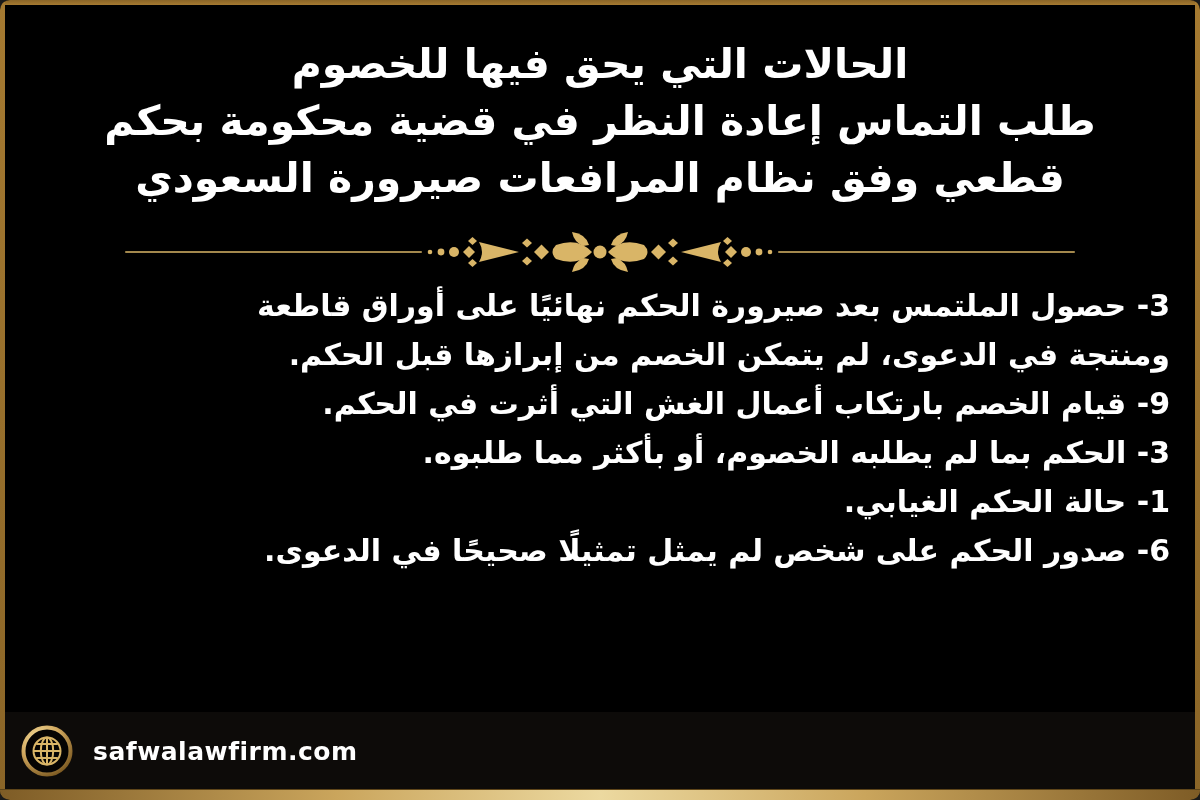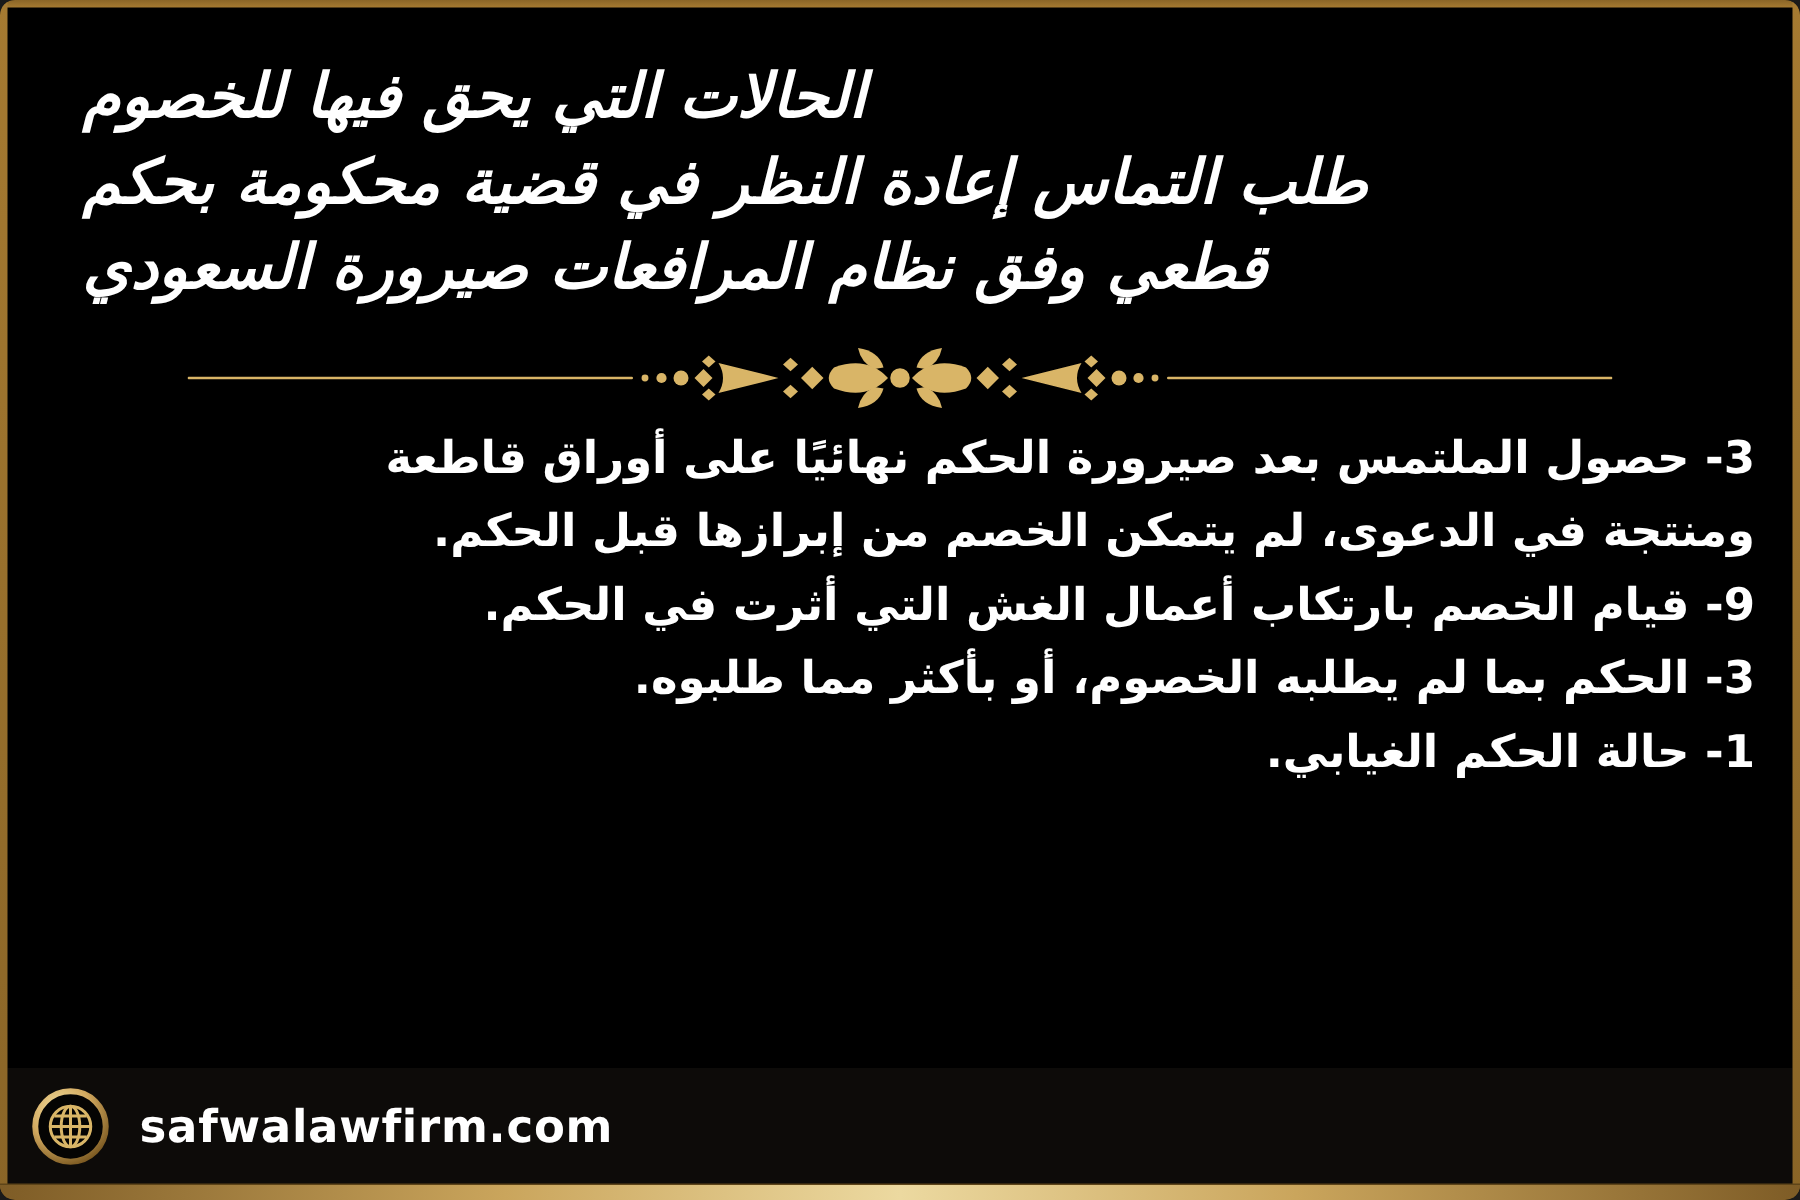--- a/index.html
+++ b/index.html
@@ -16,42 +16,42 @@
   .frame-left   { position:absolute; top:0; bottom:0; left:0; width:5px;
                   background:linear-gradient(180deg, var(--frame-gold,#a57a31), var(--frame-gold-dark,#8a6527)); z-index:6; }
   .frame-right  { position:absolute; top:0; bottom:0; right:0; width:5px;
                   background:linear-gradient(180deg, var(--frame-gold,#a57a31), var(--frame-gold-dark,#8a6527)); z-index:6; }
   .frame-bottom { position:absolute; left:0; right:0; bottom:0; height:10px; z-index:7;
                   border-top:1px solid #5e4519;
                   background:linear-gradient(90deg, #7e5c26 0%, var(--bottom-bar-gold,#caa55c) 28%, var(--bottom-bar-light,#ecd9a0) 50%, var(--bottom-bar-gold,#caa55c) 72%, #7e5c26 100%); }
 
   
   .title-block { position:absolute; top:36px; left:55px; right:55px;
-                 direction:rtl; text-align:left;font-style:italic; }
+                 direction:rtl; text-align:center; }
   .title-line  { font-size:41px; line-height:57px; font-weight:700; color:var(--text-color,#fff); }
 
   
   .divider { position:absolute; top:230px; left:125px; width:950px; height:44px;
              color: var(--ornament-gold,#d9b567); }
   .divider svg { display:block; width:950px; height:44px; }
 
   
   .cases-list { position:absolute; top:281px; right:30px; left:30px;
                 direction:rtl; text-align:right; }
   .case-item  { font-size:30px; line-height:49px; font-weight:700;
                 color:var(--text-color,#fff); white-space:pre-line; }
 
   
   .footer { position:absolute; left:5px; right:5px; bottom:10px; height:78px;
             background: var(--footer-background,#0d0b09);
             display:flex; align-items:center; justify-content:space-between;
             padding:0 16px; box-sizing:border-box; z-index:5; }
   .footer-left  { display:flex; align-items:center; gap:20px; }
   .footer-right { display:flex; align-items:center; gap:16px; }
-  .website { font-size:30px; font-weight:700; letter-spacing:0.5px; color:var(--text-color,#fff); }
+  .website { font-size:25px; font-weight:700; letter-spacing:0.5px; color:var(--text-color,#fff); }
   .country { font-size:25px; font-weight:700; direction:rtl; color:var(--text-color,#fff); }
   .icon svg { display:block; }
 </style>
 </head>
 <body>
 
 <div class="poster">
 
   <header class="title-block">
     <div class="title-line">الحالات التي يحق فيها للخصوم</div>
@@ -90,20 +90,21 @@
       <circle cx="475" cy="22" r="6.5" fill="currentColor"></circle>
     </svg>
   </div>
 
   <div class="cases-list">
     <div class="case-item">3- حصول الملتمس بعد صيرورة الحكم نهائيًا على أوراق قاطعة
 ومنتجة في الدعوى، لم يتمكن الخصم من إبرازها قبل الحكم.</div>
     <div class="case-item">9- قيام الخصم بارتكاب أعمال الغش التي أثرت في الحكم.</div>
     <div class="case-item">3- الحكم بما لم يطلبه الخصوم، أو بأكثر مما طلبوه.</div>
     <div class="case-item">1- حالة الحكم الغيابي.</div>
+    <div class="case-item">6- صدور الحكم على شخص لم يمثل تمثيلًا صحيحًا في الدعوى.</div>
   </div>
 
   <footer class="footer">
     <div class="footer-left">
       <span class="icon">
         <svg width="52" height="52" viewBox="0 0 52 52" aria-hidden="true">
           <defs>
             <radialGradient id="gg" cx="35%" cy="28%" r="80%">
               <stop offset="0" stop-color="#f6e3a4"></stop>
               <stop offset="0.55" stop-color="#d2a95f"></stop>

